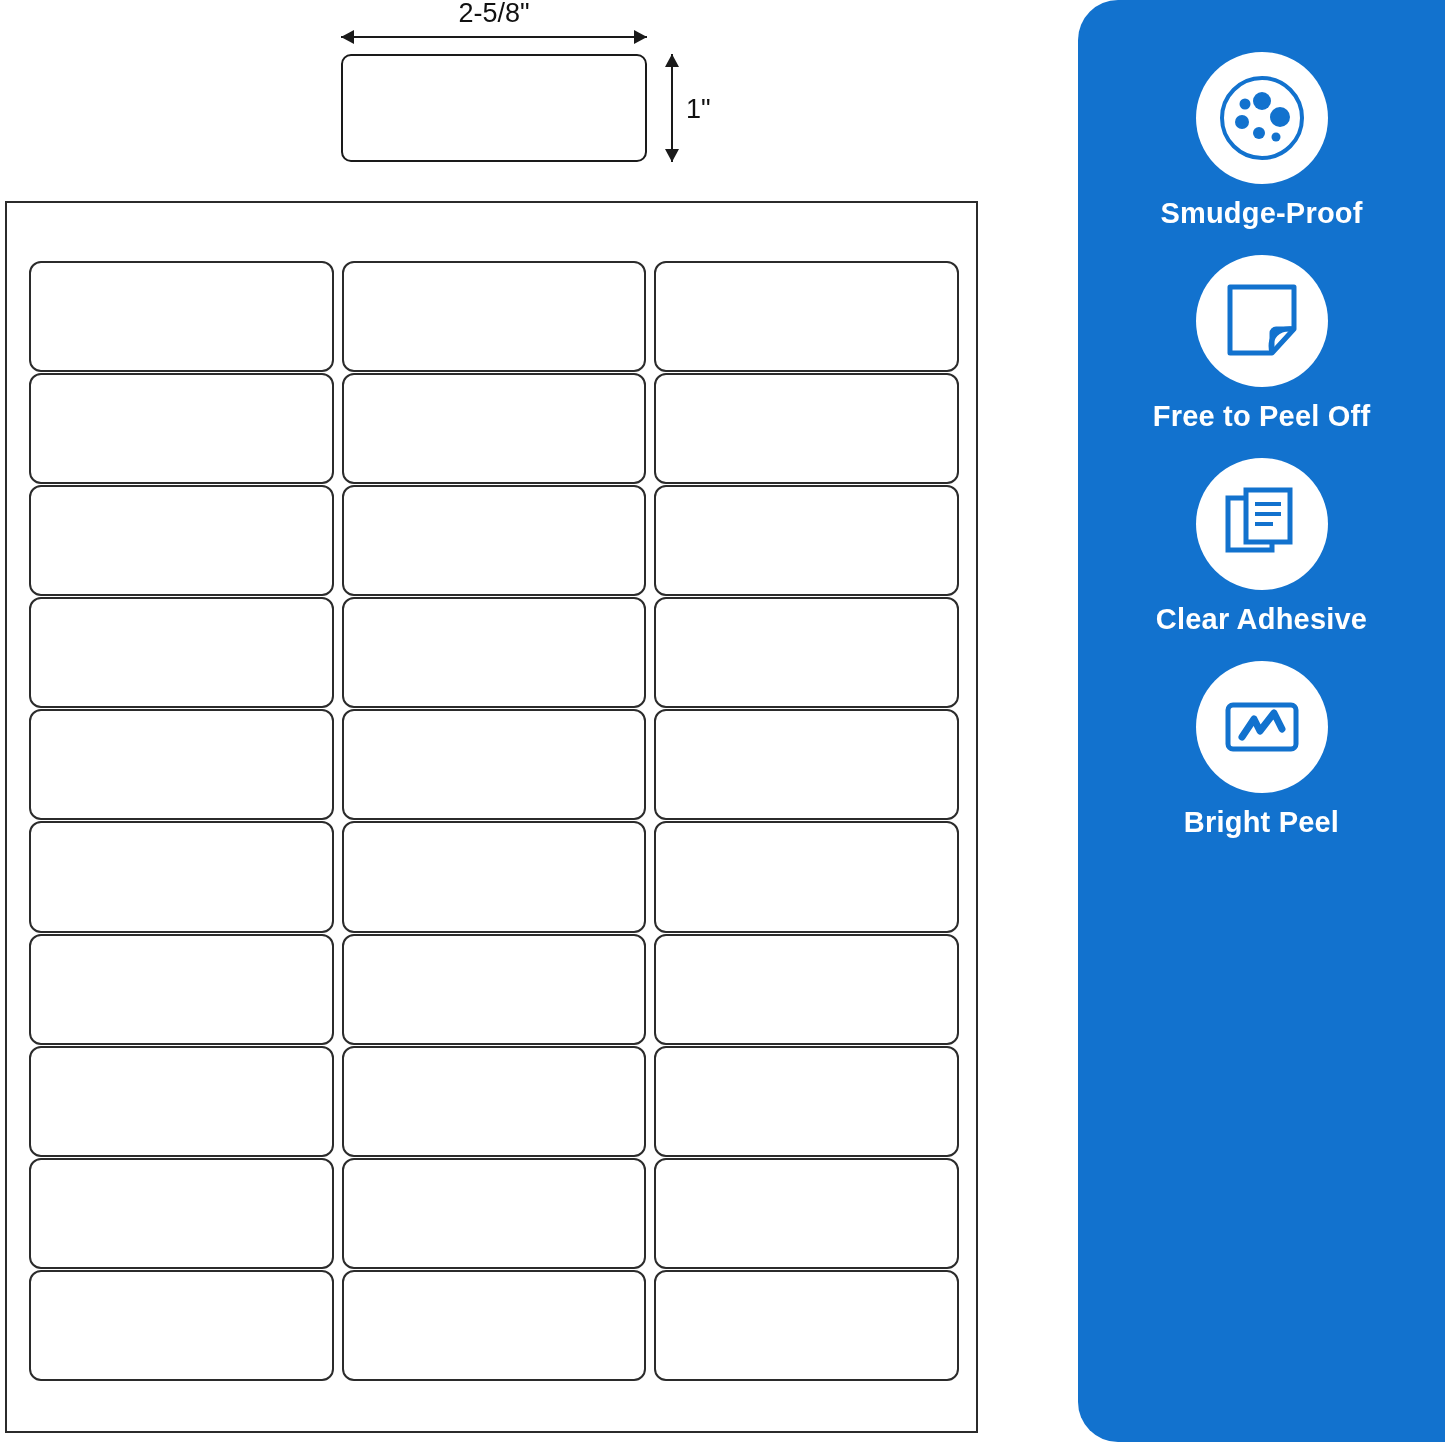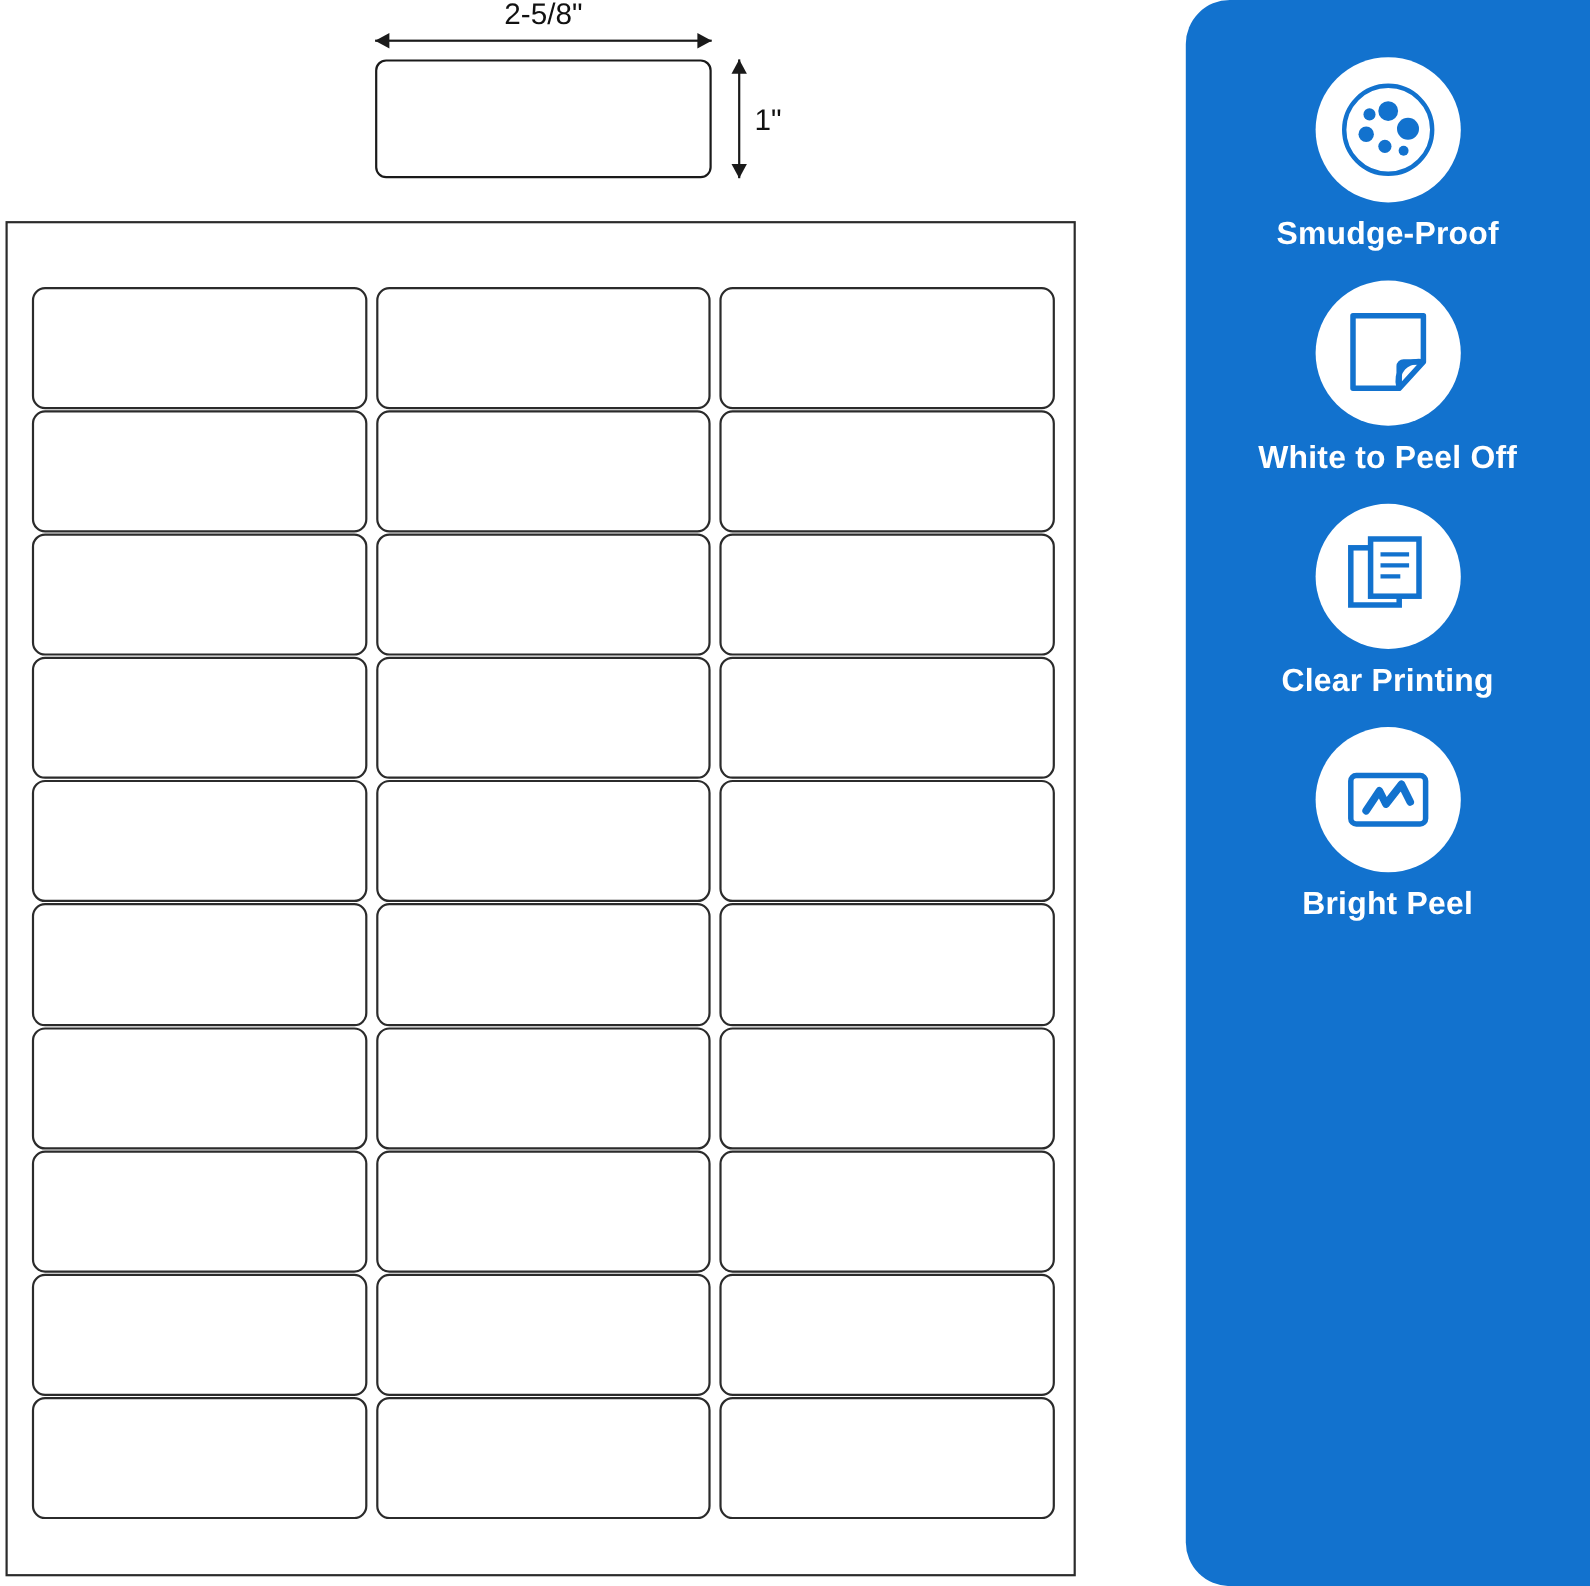--- a/index.html
+++ b/index.html
@@ -263,36 +263,36 @@
   </div>
 
   <div class="feature-item">
     <div class="feature-icon">
       <svg width="92" height="92" viewBox="0 0 92 92">
         <path d="M14 12 H78 V54 L56 78 H14 Z" fill="none" stroke="#1272ce" stroke-width="5" stroke-linejoin="round"></path>
         <path d="M78 54 H60 a4 4 0 0 0 -4 4 V78" fill="none" stroke="#1272ce" stroke-width="5" stroke-linejoin="round"></path>
         <path d="M56 78 C52 62 62 52 78 54" fill="none" stroke="#1272ce" stroke-width="5" stroke-linejoin="round"></path>
       </svg>
     </div>
-    <div class="feature-label">White to Peel Off</div>
+    <div class="feature-label">Free to Peel Off</div>
   </div>
 
 
 
   <div class="feature-item">
     <div class="feature-icon">
       <svg width="92" height="92" viewBox="0 0 92 92">
         <rect x="12" y="20" width="44" height="52" fill="none" stroke="#1272ce" stroke-width="5"></rect>
         <rect x="30" y="12" width="44" height="52" fill="#ffffff" stroke="#1272ce" stroke-width="5"></rect>
         <line x1="39" y1="26" x2="65" y2="26" stroke="#1272ce" stroke-width="4"></line>
         <line x1="39" y1="36" x2="65" y2="36" stroke="#1272ce" stroke-width="4"></line>
         <line x1="39" y1="46" x2="57" y2="46" stroke="#1272ce" stroke-width="4"></line>
       </svg>
     </div>
-    <div class="feature-label">Clear Printing</div>
+    <div class="feature-label">Clear Adhesive</div>
   </div>
 
   <div class="feature-item">
     <div class="feature-icon">
       <svg width="92" height="92" viewBox="0 0 92 92">
         <rect x="12" y="24" width="68" height="44" rx="5" fill="none" stroke="#1272ce" stroke-width="5"></rect>
         <path d="M26 56 L38 38 L44 50 L58 32 L66 48" fill="none" stroke="#1272ce" stroke-width="7" stroke-linejoin="round" stroke-linecap="round"></path>
       </svg>
     </div>
     <div class="feature-label">Bright Peel</div>

